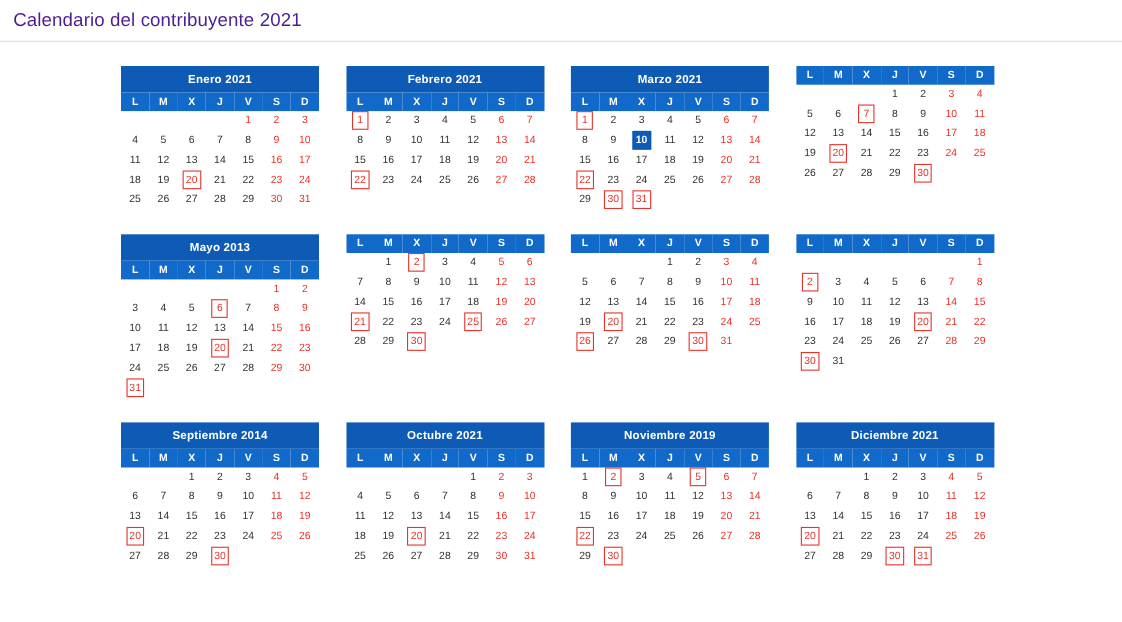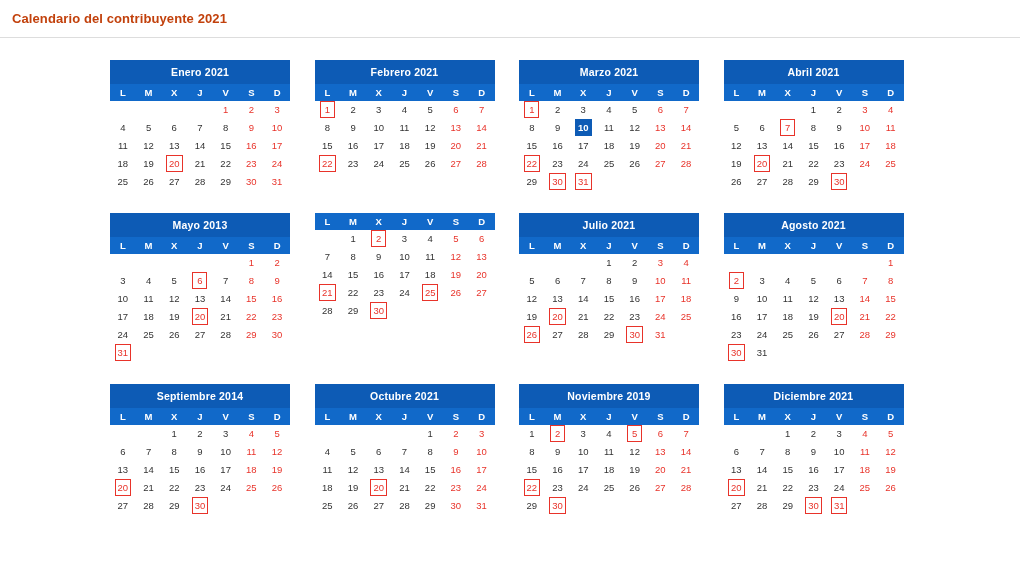--- a/index.html
+++ b/index.html
@@ -16,23 +16,23 @@
   }
   #page-title-bar {
     height: 38px;
     border-bottom: 1px solid #dddddd;
     display: flex;
     align-items: center;
     padding-left: 12px;
     box-sizing: border-box;
   }
   #page-title-bar .title {
-    font-size: 13px;
-    font-weight: bold;
-    color: #c2410c;
+    font-size: 17px;
+    font-weight: normal;
+    color: #4c1d95;
     letter-spacing: 0.1px;
   }
   #calendar-grid {
     padding: 22px 110px 0 110px;
     box-sizing: border-box;
     display: grid;
     grid-template-columns: repeat(4, 1fr);
     grid-column-gap: 18px;
     grid-row-gap: 22px;
   }
@@ -281,21 +281,20 @@
             <td class="boxed"><span class="cell-inner">31</span></td>
             <td class="empty">&nbsp;</td>
             <td class="empty">&nbsp;</td>
             <td class="empty">&nbsp;</td>
             <td class="empty">&nbsp;</td>
           </tr>
         </tbody>
       </table>
     </div>
     <div class="month">
-      <div class="month-header">Abril 2021</div>
       <table class="month-table">
         <thead>
           <tr>
             <th>L</th>
             <th>M</th>
             <th>X</th>
             <th>J</th>
             <th>V</th>
             <th>S</th>
             <th>D</th>
@@ -478,21 +477,20 @@
             <td class="boxed"><span class="cell-inner">30</span></td>
             <td class="empty">&nbsp;</td>
             <td class="empty">&nbsp;</td>
             <td class="empty">&nbsp;</td>
             <td class="empty">&nbsp;</td>
           </tr>
         </tbody>
       </table>
     </div>
     <div class="month">
-      <div class="month-header">Julio 2021</div>
       <table class="month-table">
         <thead>
           <tr>
             <th>L</th>
             <th>M</th>
             <th>X</th>
             <th>J</th>
             <th>V</th>
             <th>S</th>
             <th>D</th>
@@ -541,21 +539,20 @@
             <td class=""><span class="cell-inner">28</span></td>
             <td class=""><span class="cell-inner">29</span></td>
             <td class="boxed"><span class="cell-inner">30</span></td>
             <td class="weekend"><span class="cell-inner">31</span></td>
             <td class="empty">&nbsp;</td>
           </tr>
         </tbody>
       </table>
     </div>
     <div class="month">
-      <div class="month-header">Agosto 2021</div>
       <table class="month-table">
         <thead>
           <tr>
             <th>L</th>
             <th>M</th>
             <th>X</th>
             <th>J</th>
             <th>V</th>
             <th>S</th>
             <th>D</th>

